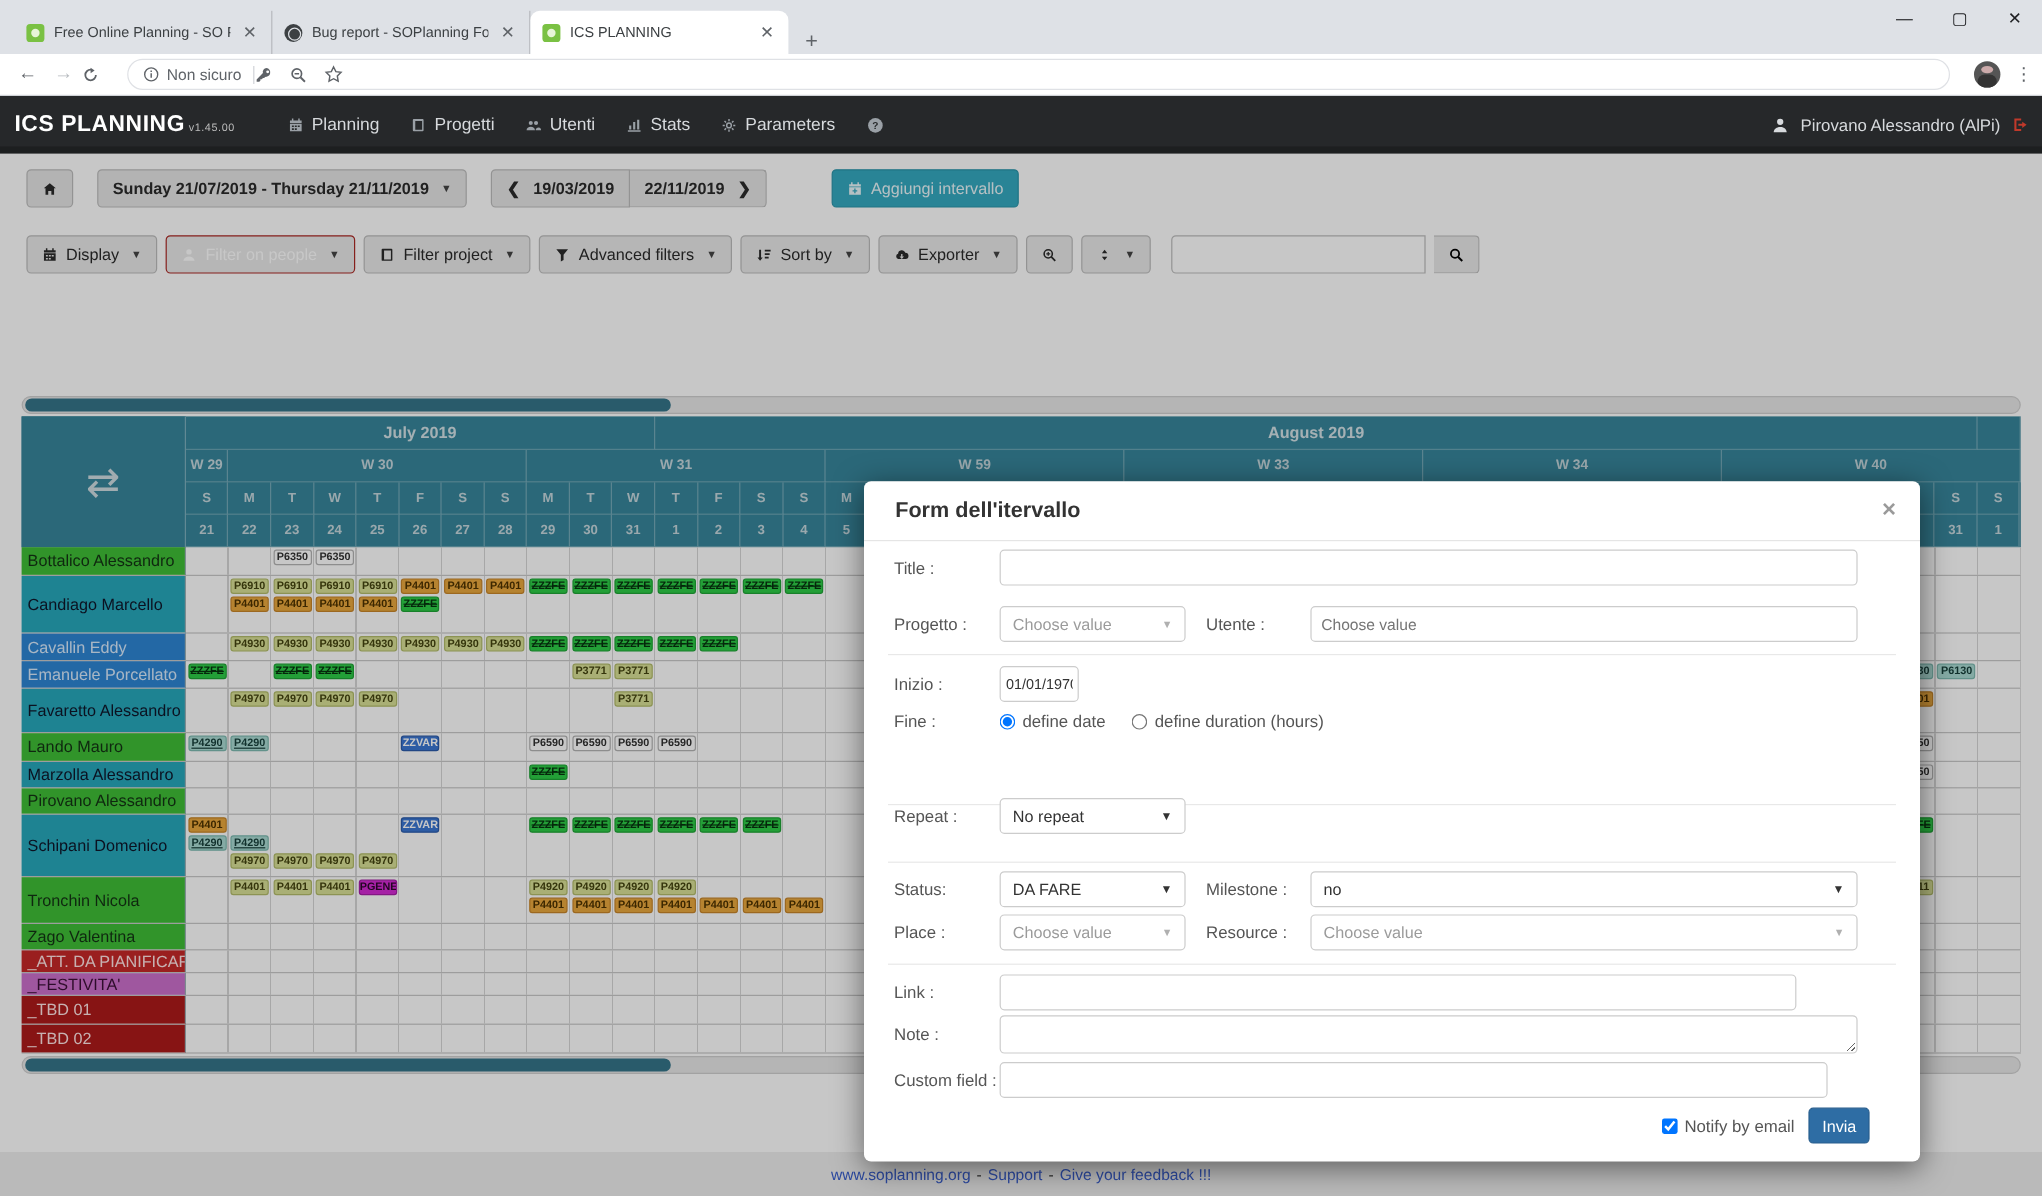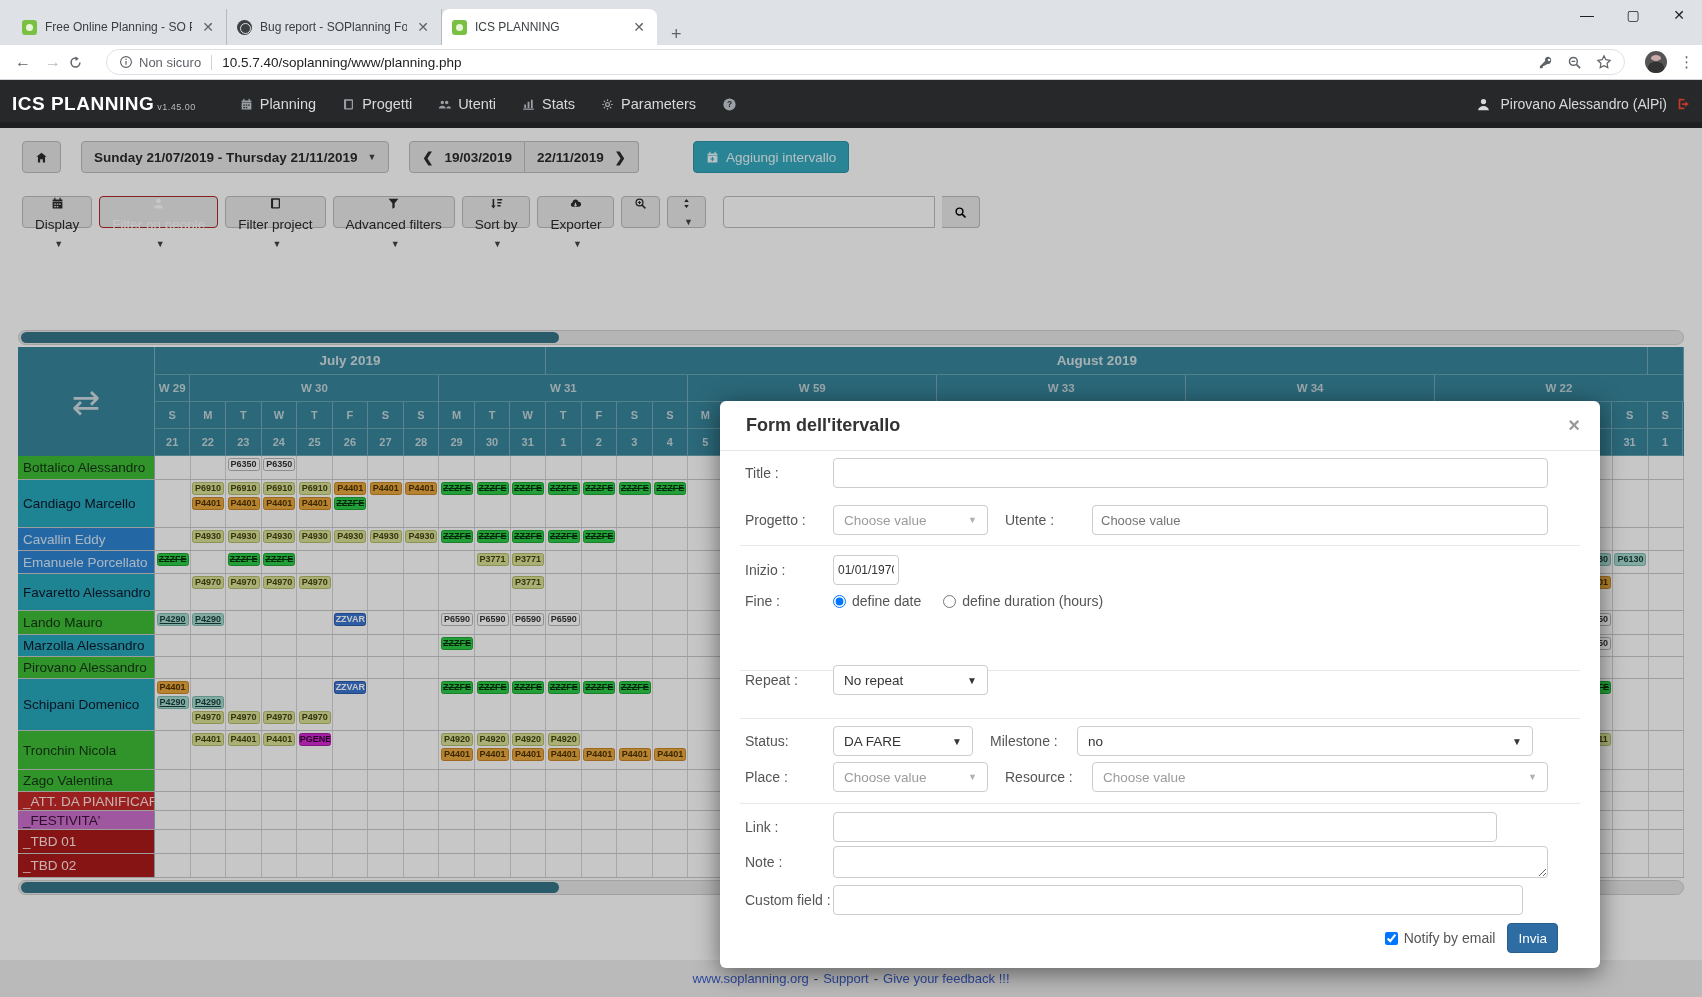--- a/index.html
+++ b/index.html
@@ -63,21 +63,21 @@
   .btn .caret { font-size:9px; color:#444; margin-left:3px; }
   .btngroup { display:flex; }
   .btngroup .btn { border-radius:0; border-left-width:0; font-weight:bold;}
   .btngroup .btn:first-child { border-radius:4px 0 0 4px; border-left-width:1px; }
   .btngroup .btn:last-child { border-radius:0 4px 4px 0; }
   .btn.teal { background:#35a9c0; border-color:#2a95aa; color:#eaf7fa; font-weight:normal; }
   .btn.danger { background:#c9302c; border-color:#ac2925; color:#fff; font-weight:normal; }
 
   
   .toolbar { display:flex; align-items:center; gap:7px; margin:21px 0 0 22px; height:34px; }
-  .toolbar .btn { font-weight:normal; background:#e9e9e9;flex-direction:column; }
+  .toolbar .btn { font-weight:normal; background:#e9e9e9; }
   .search-input { width:212px; height:32px; border:1px solid #bdbdbd; border-radius:4px 0 0 4px; background:#fff; padding:0 8px; font-size:13px;}
   .search-btn { height:32px; width:38px; border:1px solid #bdbdbd; border-left:none; border-radius:0 4px 4px 0;
     background:#e9e9e9; display:flex; align-items:center; justify-content:center; }
 
   
   .plan { position:absolute; left:18px; top:208px; width:1666px; }
   .scrolltrack { height:15px; background:#e8e8e8; border-radius:8px; border:1px solid #d0d0d0; position:relative; margin-bottom:2px;}
   .scrollthumb { position:absolute; left:2px; top:1px; height:11px; width:538px; background:#35758a; border-radius:6px; }
   .planhead { background:#38869b; color:#d9e6ea; }
   .hrow { display:flex; }
@@ -172,21 +172,20 @@
   <div class="omnibox">
     <span class="omni-sec">
       <span id="info-ic">
           <svg viewBox="0 0 16 16" width="14" height="14" fill="currentColor">
             <circle cx="8" cy="8" r="6.2" fill="none" stroke="currentColor" stroke-width="1.3"></circle>
             <path d="M7.3 6.8h1.4v4.4H7.3zM7.3 4.4h1.4v1.4H7.3z"></path>
           </svg>
         </span>
       <span>Non sicuro</span>
     </span>
-    <span class="omni-url">10.5.7.40/soplanning/www/planning.php</span>
     <span class="omni-icons">
       <span id="key-ic">
           <svg viewBox="0 0 16 16" width="15" height="15" fill="currentColor">
             <path d="M10.8 1.8a3.4 3.4 0 00-3.2 4.5L2 11.9V14h2.3l1-1v-1.3h1.3l1-1h1.3l.5-1.1a3.4 3.4 0 101.4-7.8zm1 2.1a1.3 1.3 0 110 2.6 1.3 1.3 0 010-2.6z"></path>
           </svg>
         </span>
       <span id="zoomout-ic">
           <svg viewBox="0 0 16 16" width="15" height="15" fill="currentColor">
             <circle cx="6.8" cy="6.8" r="4.2" fill="none" stroke="currentColor" stroke-width="1.5"></circle>
             <path d="M10 10l4 4" stroke="currentColor" stroke-width="1.7"></path>
@@ -399,21 +398,21 @@
               <div class="mcell" style="width: 1102.36px;">August 2019</div>
               <div class="mcell" style="width: 35.56px;"></div>
             </div>
           <div class="hrow" id="weekrow">
               <div class="wcell" style="width: 35.56px;">W 29</div>
               <div class="wcell" style="width: 248.92px;">W 30</div>
               <div class="wcell" style="width: 248.92px;">W 31</div>
               <div class="wcell" style="width: 248.92px;">W 59</div>
               <div class="wcell" style="width: 248.92px;">W 33</div>
               <div class="wcell" style="width: 248.92px;">W 34</div>
-              <div class="wcell" style="width: 248.92px;">W 22</div>
+              <div class="wcell" style="width: 248.92px;">W 40</div>
             </div>
           <div class="hrow" id="dowrow">
               <div class="dcell" style="width: 35.56px;">S</div>
               <div class="dcell" style="width: 35.56px;">M</div>
               <div class="dcell" style="width: 35.56px;">T</div>
               <div class="dcell" style="width: 35.56px;">W</div>
               <div class="dcell" style="width: 35.56px;">T</div>
               <div class="dcell" style="width: 35.56px;">F</div>
               <div class="dcell" style="width: 35.56px;">S</div>
               <div class="dcell" style="width: 35.56px;">S</div>
@@ -735,21 +734,21 @@
       <span class="seln" style="width:155px;">
         <span>No repeat</span>
           <span class="c">▼</span>
       </span>
     </div>
 
     <div class="m-hr" style="top:317px;"></div>
 
     <div class="m-row" style="top:325px;">
       <span class="m-label">Status:</span>
-      <span class="seln" style="width:140px;">
+      <span class="seln" style="width:155px;">
         <span>DA FARE</span>
           <span class="c">▼</span>
       </span>
       <span class="m-label2">Milestone :</span>
       <span class="seln" style="width:456px;">
         <span>no</span>
           <span class="c">▼</span>
       </span>
     </div>
 

